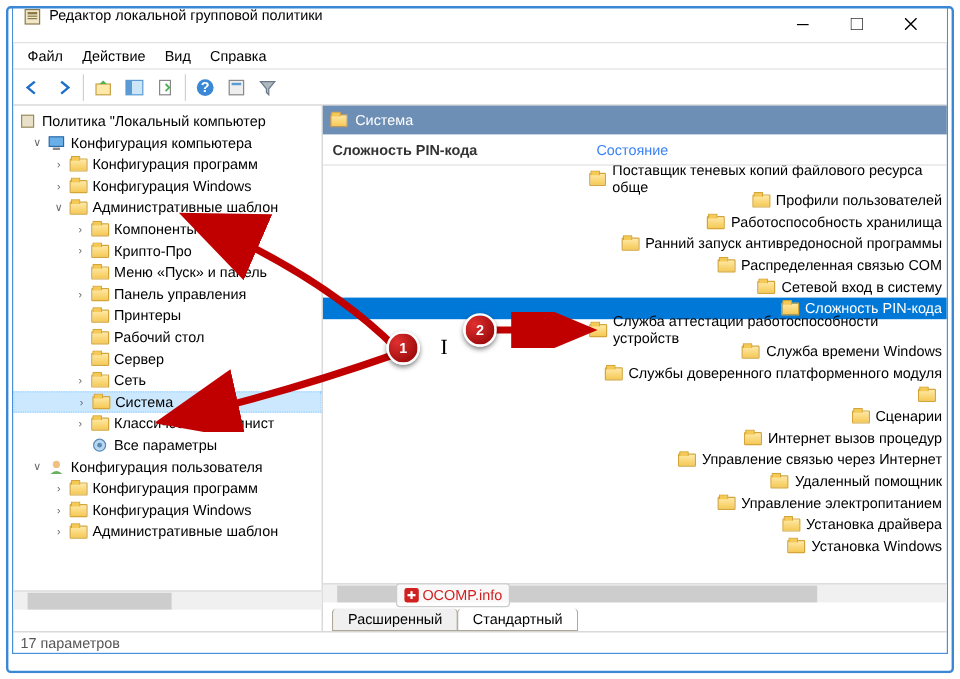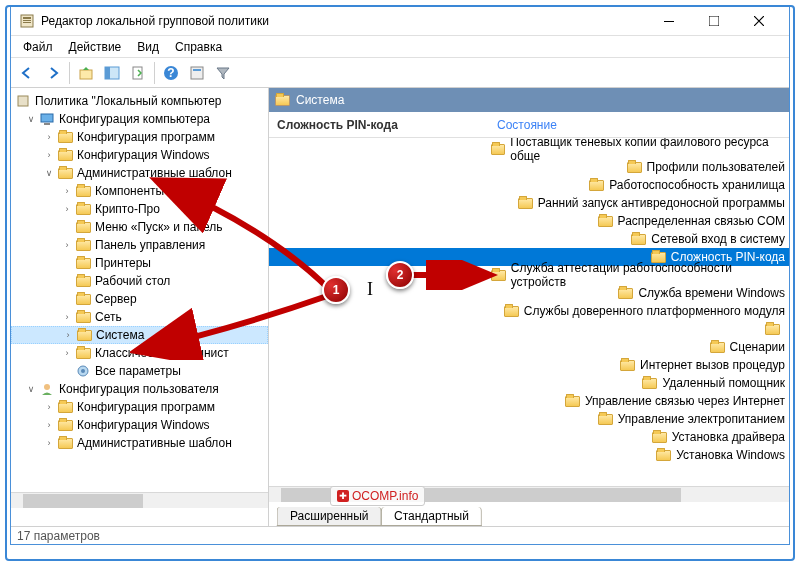--- a/index.html
+++ b/index.html
@@ -1,18 +1,18 @@
 <!DOCTYPE html>
 <html><head>
 <meta charset="utf-8">
 <style>
 * { box-sizing: border-box; margin: 0; padding: 0; font-family: 'Segoe UI', Tahoma, sans-serif; font-size: 12px; }
 body { background: #fff; width: 800px; height: 566px; position: relative; overflow: hidden; }
 .window { width: 780px; height: 540px; border: 1px solid #4a90d9; background: #fff; margin: 5px auto; position: relative; }
-.titlebar { height: 30px; background: #fff; display: flex; align-items: center; padding: 0 8px; border-bottom: 1px solid #e0e0e0; }
+.titlebar { height: 30px; background: #fff; display: flex; align-items: flex-start; padding: 0 8px; border-bottom: 1px solid #e0e0e0; }
 .titlebar .icon { width: 16px; height: 16px; margin-right: 6px; }
 .titlebar .title { flex: 1; color: #000; font-size: 12px; }
 .winbtn { width: 45px; height: 28px; display: flex; align-items: center; justify-content: center; color: #000; }
 .menubar { height: 22px; display: flex; align-items: center; padding: 0 4px; border-bottom: 1px solid #e0e0e0; }
 .menubar span { padding: 3px 8px; color: #000; cursor: default; }
 .toolbar { height: 30px; display: flex; align-items: center; padding: 0 4px; gap: 2px; border-bottom: 1px solid #d0d0d0; }
 .tbtn { width: 24px; height: 24px; display: flex; align-items: center; justify-content: center; border: 1px solid transparent; }
 .sep { width: 1px; height: 22px; background: #d0d0d0; margin: 0 2px; }
 .body { display: flex; height: calc(100% - 100px); }
 .tree { width: 258px; border-right: 1px solid #d0d0d0; overflow: hidden; padding: 4px 0; }
@@ -347,25 +347,25 @@
           <div class="list-row">
             <span class="folder"></span>
             <span>Сценарии</span>
           </div>
           <div class="list-row">
             <span class="folder"></span>
             <span>Интернет вызов процедур</span>
           </div>
           <div class="list-row">
             <span class="folder"></span>
+            <span>Управление связью через Интернет</span>
+          </div>
+          <div class="list-row">
+            <span class="folder"></span>
             <span>Удаленный помощник</span>
-          </div>
-          <div class="list-row">
-            <span class="folder"></span>
-            <span>Управление связью через Интернет</span>
           </div>
           <div class="list-row">
             <span class="folder"></span>
             <span>Управление электропитанием</span>
           </div>
           <div class="list-row">
             <span class="folder"></span>
             <span>Установка драйвера</span>
           </div>
           <div class="list-row">

